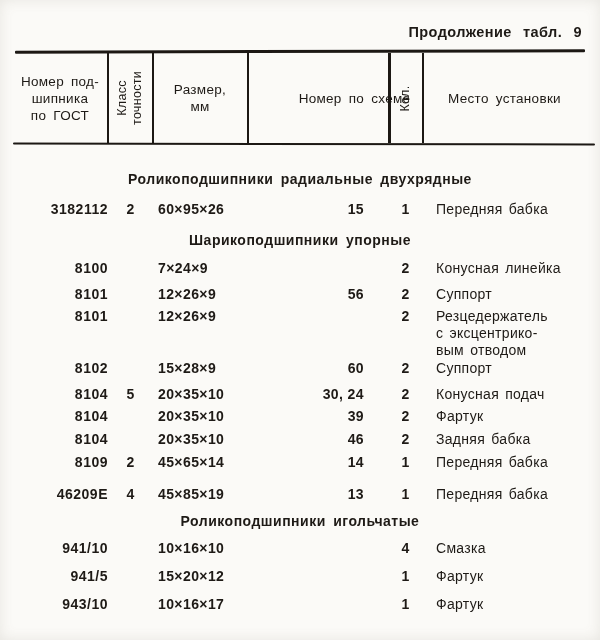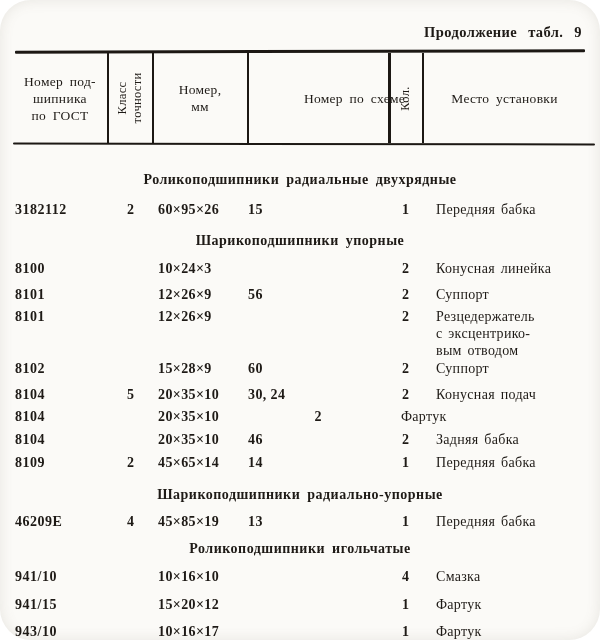--- a/index.html
+++ b/index.html
@@ -1,24 +1,23 @@
 <!DOCTYPE html>
 <html><head>
 <meta charset="utf-8">
 <style>
   html,body{margin:0;padding:0;}
   .page{
     position:relative;
     width:600px;height:640px;
     background:#fbfaf7;
     box-shadow:inset 0 0 14px rgba(110,105,95,.14);
-    font-family:Liberation Serif, serif;
+    font-family:Liberation Sans, sans-serif;
     color:#1e1a16;
     overflow:hidden;
-    border-radius:31px;
   }
   
   .cont-title{
     position:absolute; top:24px; right:18px;
     font-size:14.5px; font-weight:bold;
     letter-spacing:.4px; word-spacing:7px;
   }
   
   .hrule{position:absolute; background:#1c1814; border-radius:1px;}
   .rule-top{left:15px; top:50px; width:570px; height:2.6px; transform:rotate(-.15deg);}
@@ -47,24 +46,24 @@
   }
   .sec{
     text-align:center; font-weight:bold; line-height:17px;
     letter-spacing:.5px; word-spacing:3px;
   }
   .trow{
     display:grid;
     grid-template-columns:93px 45px 95px 140px 35px 162px;
     line-height:17px;
   }
-  .cell-num   {text-align:left; font-weight:bold; letter-spacing:.5px;}
+  .cell-num   {text-align:right; font-weight:bold; letter-spacing:.5px;}
   .cell-class {text-align:center; font-weight:bold;}
   .cell-size  {padding-left:5px; font-weight:bold; letter-spacing:.4px;}
-  .cell-scheme{text-align:left; font-weight:bold; padding-right:24px; box-sizing:border-box; letter-spacing:.4px;}
+  .cell-scheme{text-align:right; font-weight:bold; padding-right:24px; box-sizing:border-box; letter-spacing:.4px;}
   .cell-qty   {text-align:center; font-weight:bold;}
   .cell-place {padding-left:13px; white-space:pre-line; letter-spacing:.3px; word-spacing:2px;}
   
   .tbody > :nth-child(1){margin-top:13px}
   .tbody > :nth-child(2){margin-top:13px}
   .tbody > :nth-child(3){margin-top:14px}
   .tbody > :nth-child(4){margin-top:11px}
   .tbody > :nth-child(5){margin-top:9px}
   .tbody > :nth-child(6){margin-top:5px}
   .tbody > :nth-child(7){margin-top:1px}
@@ -95,21 +94,21 @@
 
     <div class="vrule v1"></div>
 
     <div class="hc hc2">
       <span class="rot">Класс
 точности</span>
     </div>
 
     <div class="vrule v2"></div>
 
-    <div class="hc hc3">Номер,
+    <div class="hc hc3">Размер,
 мм</div>
 
     <div class="vrule v3"></div>
 
     <div class="hc hc4">Номер по схеме</div>
 
     <div class="vrule v4"></div>
 
     <div class="hc hc5">
       <span class="rot">Кол.</span>
@@ -129,21 +128,21 @@
         <div class="cell-class">2</div>
         <div class="cell-size">60×95×26</div>
         <div class="cell-scheme">15</div>
         <div class="cell-qty">1</div>
         <div class="cell-place">Передняя бабка</div>
       </div>
       <div class="sec">Шарикоподшипники упорные</div>
       <div class="trow">
         <div class="cell-num">8100</div>
         <div class="cell-class"></div>
-        <div class="cell-size">10×24×3</div>
+        <div class="cell-size">7×24×9</div>
         <div class="cell-scheme"></div>
         <div class="cell-qty">2</div>
         <div class="cell-place">Конусная линейка</div>
       </div>
       <div class="trow">
         <div class="cell-num">8101</div>
         <div class="cell-class"></div>
         <div class="cell-size">12×26×9</div>
         <div class="cell-scheme">56</div>
         <div class="cell-qty">2</div>
@@ -172,59 +171,59 @@
         <div class="cell-class">5</div>
         <div class="cell-size">20×35×10</div>
         <div class="cell-scheme">30, 24</div>
         <div class="cell-qty">2</div>
         <div class="cell-place">Конусная подач</div>
       </div>
       <div class="trow">
         <div class="cell-num">8104</div>
         <div class="cell-class"></div>
         <div class="cell-size">20×35×10</div>
+        <div class="cell-scheme">39</div>
         <div class="cell-qty">2</div>
         <div class="cell-place">Фартук</div>
       </div>
       <div class="trow">
         <div class="cell-num">8104</div>
         <div class="cell-class"></div>
         <div class="cell-size">20×35×10</div>
         <div class="cell-scheme">46</div>
         <div class="cell-qty">2</div>
         <div class="cell-place">Задняя бабка</div>
       </div>
       <div class="trow">
         <div class="cell-num">8109</div>
         <div class="cell-class">2</div>
         <div class="cell-size">45×65×14</div>
         <div class="cell-scheme">14</div>
         <div class="cell-qty">1</div>
         <div class="cell-place">Передняя бабка</div>
       </div>
-      <div class="sec">Шарикоподшипники радиально-упорные</div>
       <div class="trow">
         <div class="cell-num">46209Е</div>
         <div class="cell-class">4</div>
         <div class="cell-size">45×85×19</div>
         <div class="cell-scheme">13</div>
         <div class="cell-qty">1</div>
         <div class="cell-place">Передняя бабка</div>
       </div>
       <div class="sec">Роликоподшипники игольчатые</div>
       <div class="trow">
         <div class="cell-num">941/10</div>
         <div class="cell-class"></div>
         <div class="cell-size">10×16×10</div>
         <div class="cell-scheme"></div>
         <div class="cell-qty">4</div>
         <div class="cell-place">Смазка</div>
       </div>
       <div class="trow">
-        <div class="cell-num">941/15</div>
+        <div class="cell-num">941/5</div>
         <div class="cell-class"></div>
         <div class="cell-size">15×20×12</div>
         <div class="cell-scheme"></div>
         <div class="cell-qty">1</div>
         <div class="cell-place">Фартук</div>
       </div>
       <div class="trow">
         <div class="cell-num">943/10</div>
         <div class="cell-class"></div>
         <div class="cell-size">10×16×17</div>

